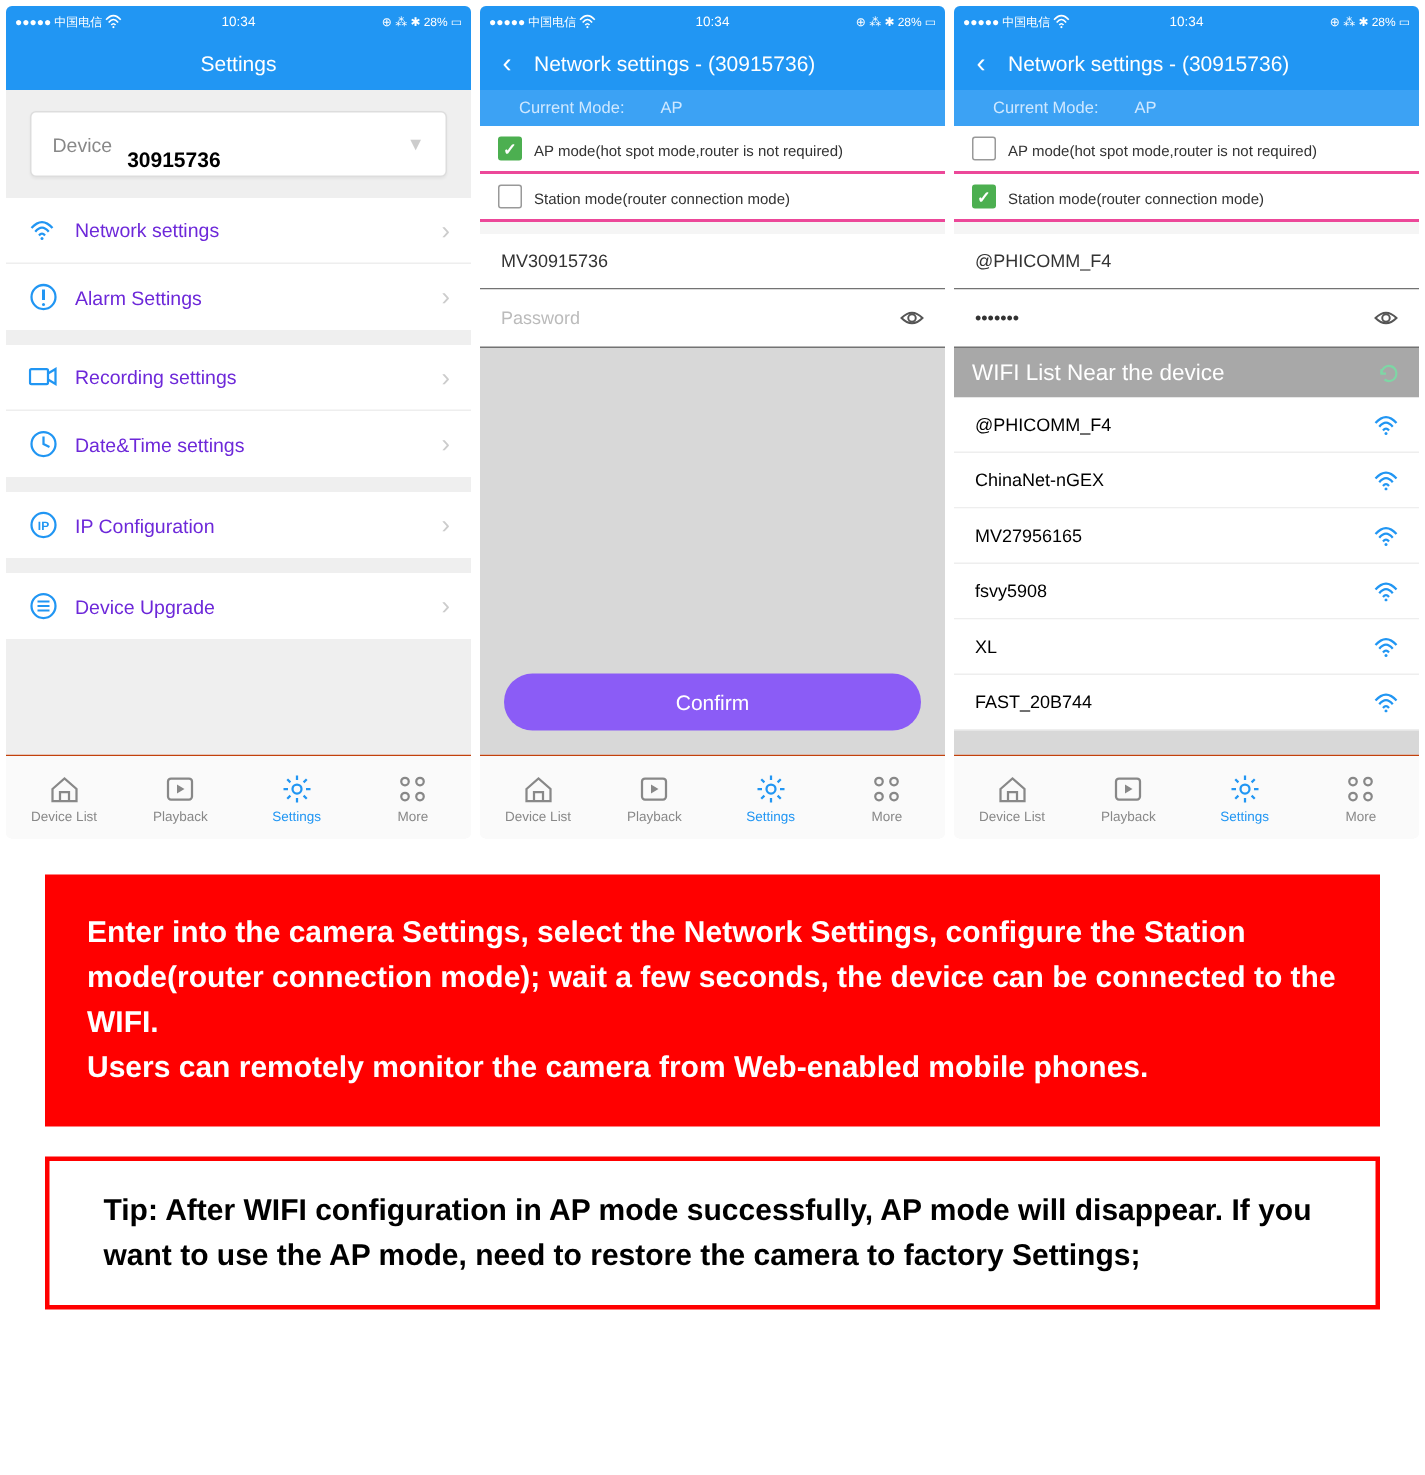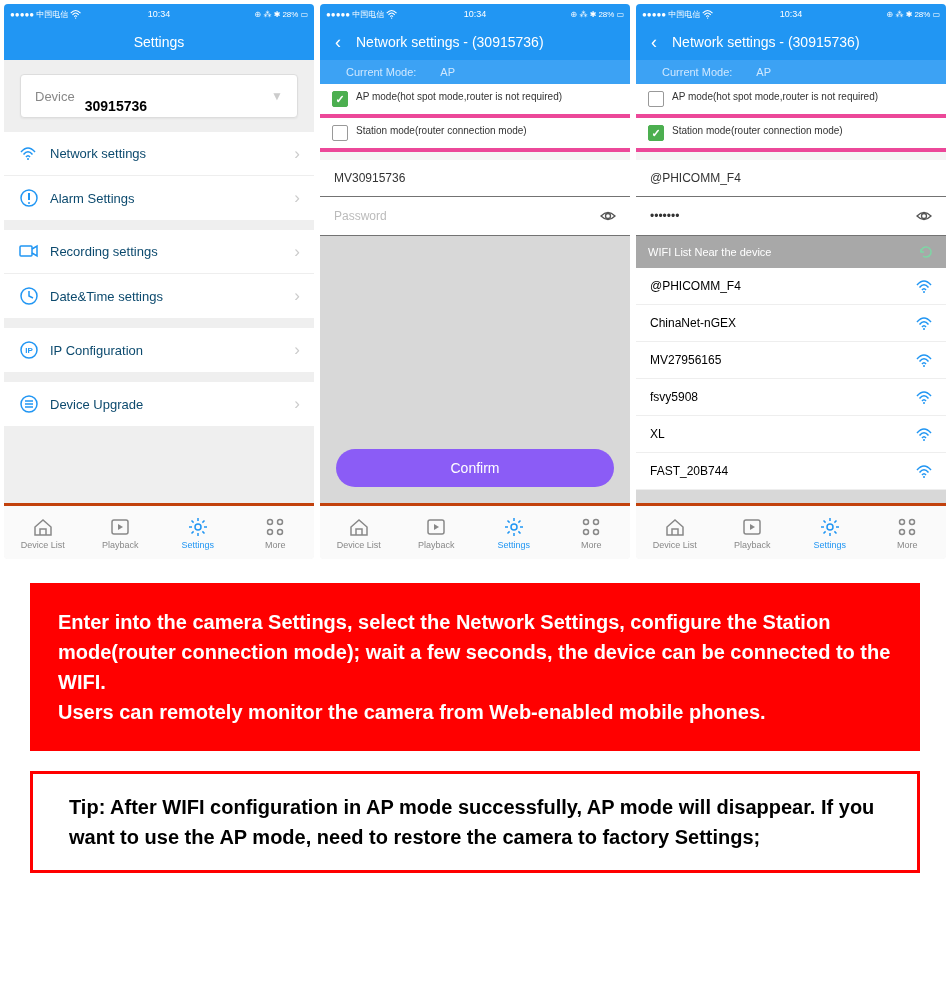--- a/index.html
+++ b/index.html
@@ -19,51 +19,51 @@
   
   .device-selector { margin: 14px 16px; background: #fff; border: 1px solid #ddd; border-radius: 4px; height: 44px; display: flex; align-items: center; padding: 0 14px; box-shadow: 0 1px 2px rgba(0,0,0,0.05); }
   .device-label { color: #888; font-size: 13px; margin-right: 10px; }
   .device-id { font-weight: 700; font-size: 14px; margin-top: 20px; }
   .device-chevron { margin-left: auto; color: #ccc; font-size: 12px; }
   
   .menu-group { background: #fff; margin-bottom: 10px; }
   .menu-item { height: 44px; display: flex; align-items: center; padding: 0 14px; border-bottom: 1px solid #eee; }
   .menu-item:last-child { border-bottom: none; }
   .menu-icon { width: 22px; height: 22px; margin-right: 10px; display: flex; align-items: center; justify-content: center; }
-  .menu-label { font-size: 13px; color: #0c4a6e; }
+  .menu-label { font-size: 13px; color: #6d28d9; }
   .menu-arrow { margin-left: auto; color: #ccc; font-size: 17px; font-weight: 300; }
   
   .current-mode-bar { background: rgba(255,255,255,0.12); color: #cfe8ff; font-size: 11px; padding: 6px 26px; display: flex; }
   .mode-label { margin-right: 24px; }
   
   .mode-options { background: #fff; }
-  .mode-option { display: flex; align-items: flex-start; padding: 7px 12px; border-bottom: 4px solid #ec4899; }
+  .mode-option { display: flex; align-items: flex-end; padding: 7px 12px; border-bottom: 2px solid #ec4899; }
   .checkbox { width: 16px; height: 16px; border: 1.5px solid #999; border-radius: 2px; margin-right: 8px; display: flex; align-items: center; justify-content: center; }
   .checkbox.checked { background: #4CAF50; border-color: #4CAF50; }
   .checkbox.checked::after { content: '✓'; color: #fff; font-size: 11px; font-weight: bold; }
   .mode-text { font-size: 10px; color: #333; }
   
   .input-row { background: #fff; padding: 11px 14px; border-bottom: 1px solid #737373; display: flex; align-items: center; margin-top: 8px; }
   .input-row.no-top-margin { margin-top: 0; }
   .input-value { font-size: 12px; color: #333; }
   .input-placeholder { font-size: 12px; color: #bbb; }
   .eye-icon { margin-left: auto; }
   
-  .wifi-list-header { background: #a8a8a8; color: #fff; font-size: 11px; padding: 8px 12px; display: flex; align-items: center; }
+  .wifi-list-header { background: #a8a8a8; color: #fff; font-size: 15px; padding: 8px 12px; display: flex; align-items: center; }
   .refresh-icon { margin-left: auto; }
   .wifi-item { background: #fff; padding: 11px 14px; border-bottom: 1px solid #eee; display: flex; align-items: center; font-size: 12px; }
   .wifi-signal { margin-left: auto; }
   
   .phone-body { flex: 1; background: #efefef; overflow: hidden; position: relative; }
   .phone-body-dark { flex: 1; background: #d8d8d8; overflow: hidden; position: relative; display: flex; flex-direction: column; }
   
   .confirm-area { margin-top: auto; padding: 12px 16px 16px; }
   .confirm-btn { background: #8b5cf6; color: #fff; text-align: center; padding: 11px; border-radius: 20px; font-size: 14px; margin-top: 28px; }
   
-  .tabbar { height: 56px; background: #fafafa; border-top: 3px solid #c2410c; display: flex; }
+  .tabbar { height: 56px; background: #fafafa; border-top: 1px solid #c2410c; display: flex; }
   .tab { flex: 1; display: flex; flex-direction: column; align-items: center; justify-content: center; gap: 2px; }
   .tab-icon { width: 22px; height: 22px; display: flex; align-items: center; justify-content: center; }
   .tab-label { font-size: 9px; color: #888; }
   .tab.active .tab-label { color: #2196F3; }
   
   .red-box { background: #FF0000; color: #fff; margin: 20px 30px; padding: 24px 28px; font-size: 20px; font-weight: 700; line-height: 1.5; }
   .tip-box { border: 3px solid #FF0000; margin: 20px 30px; padding: 18px 36px; font-size: 20px; font-weight: 700; line-height: 1.5; color: #000; }
   
   svg { display: block; }
 </style>

